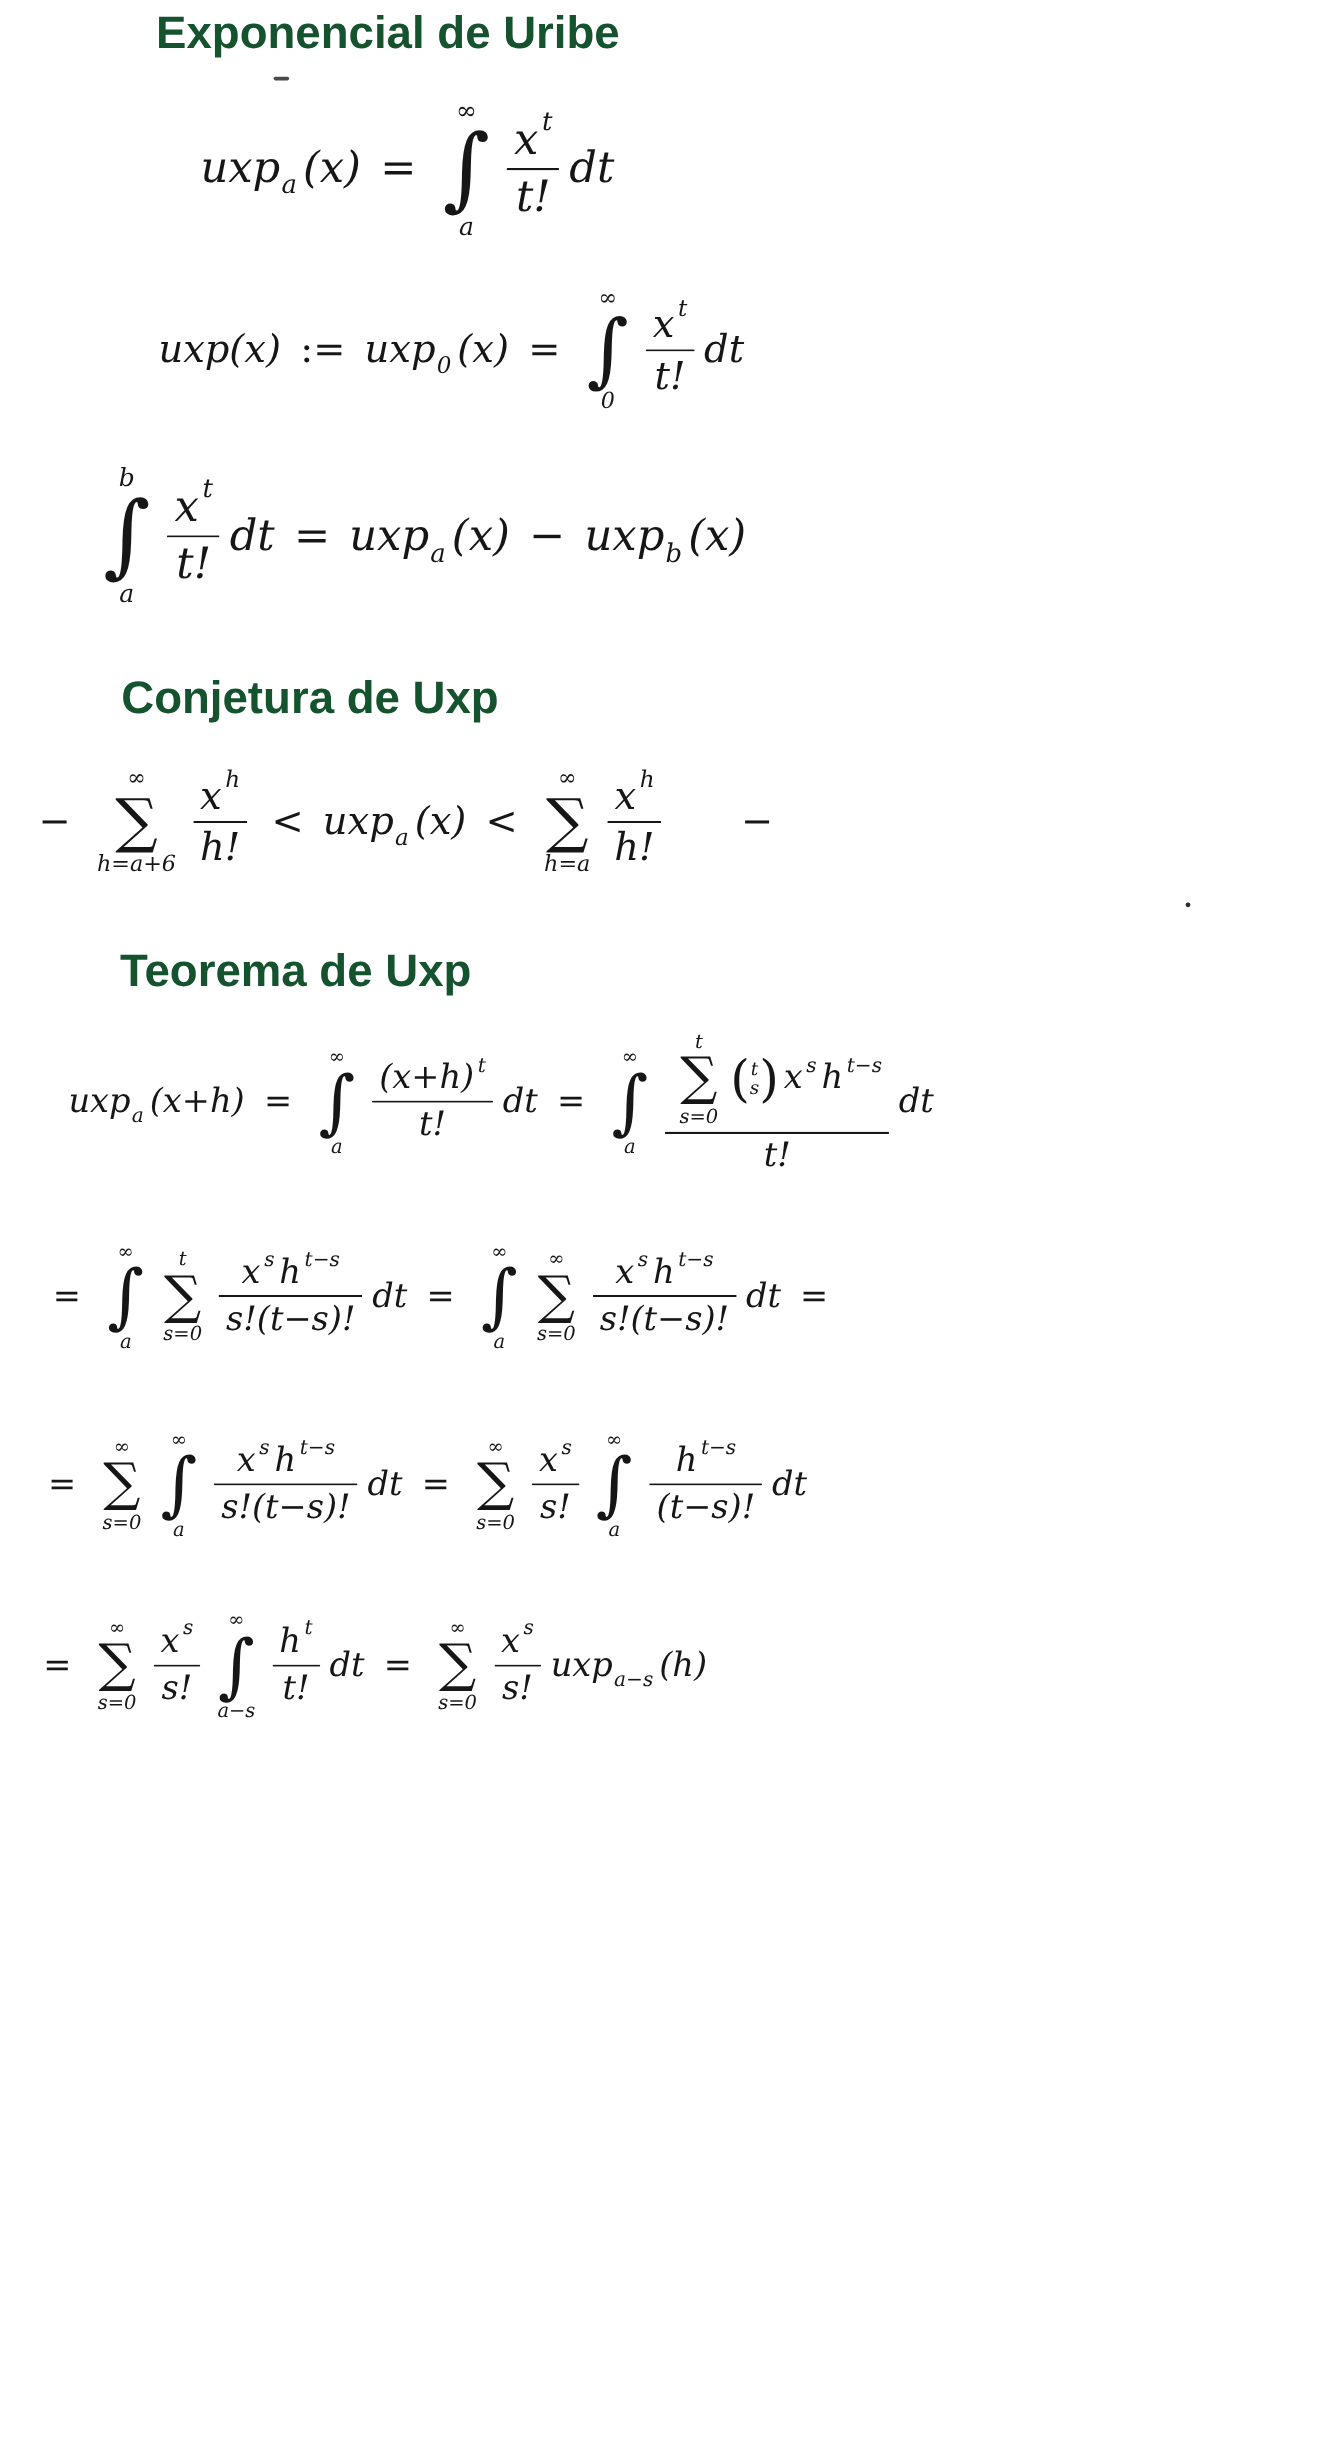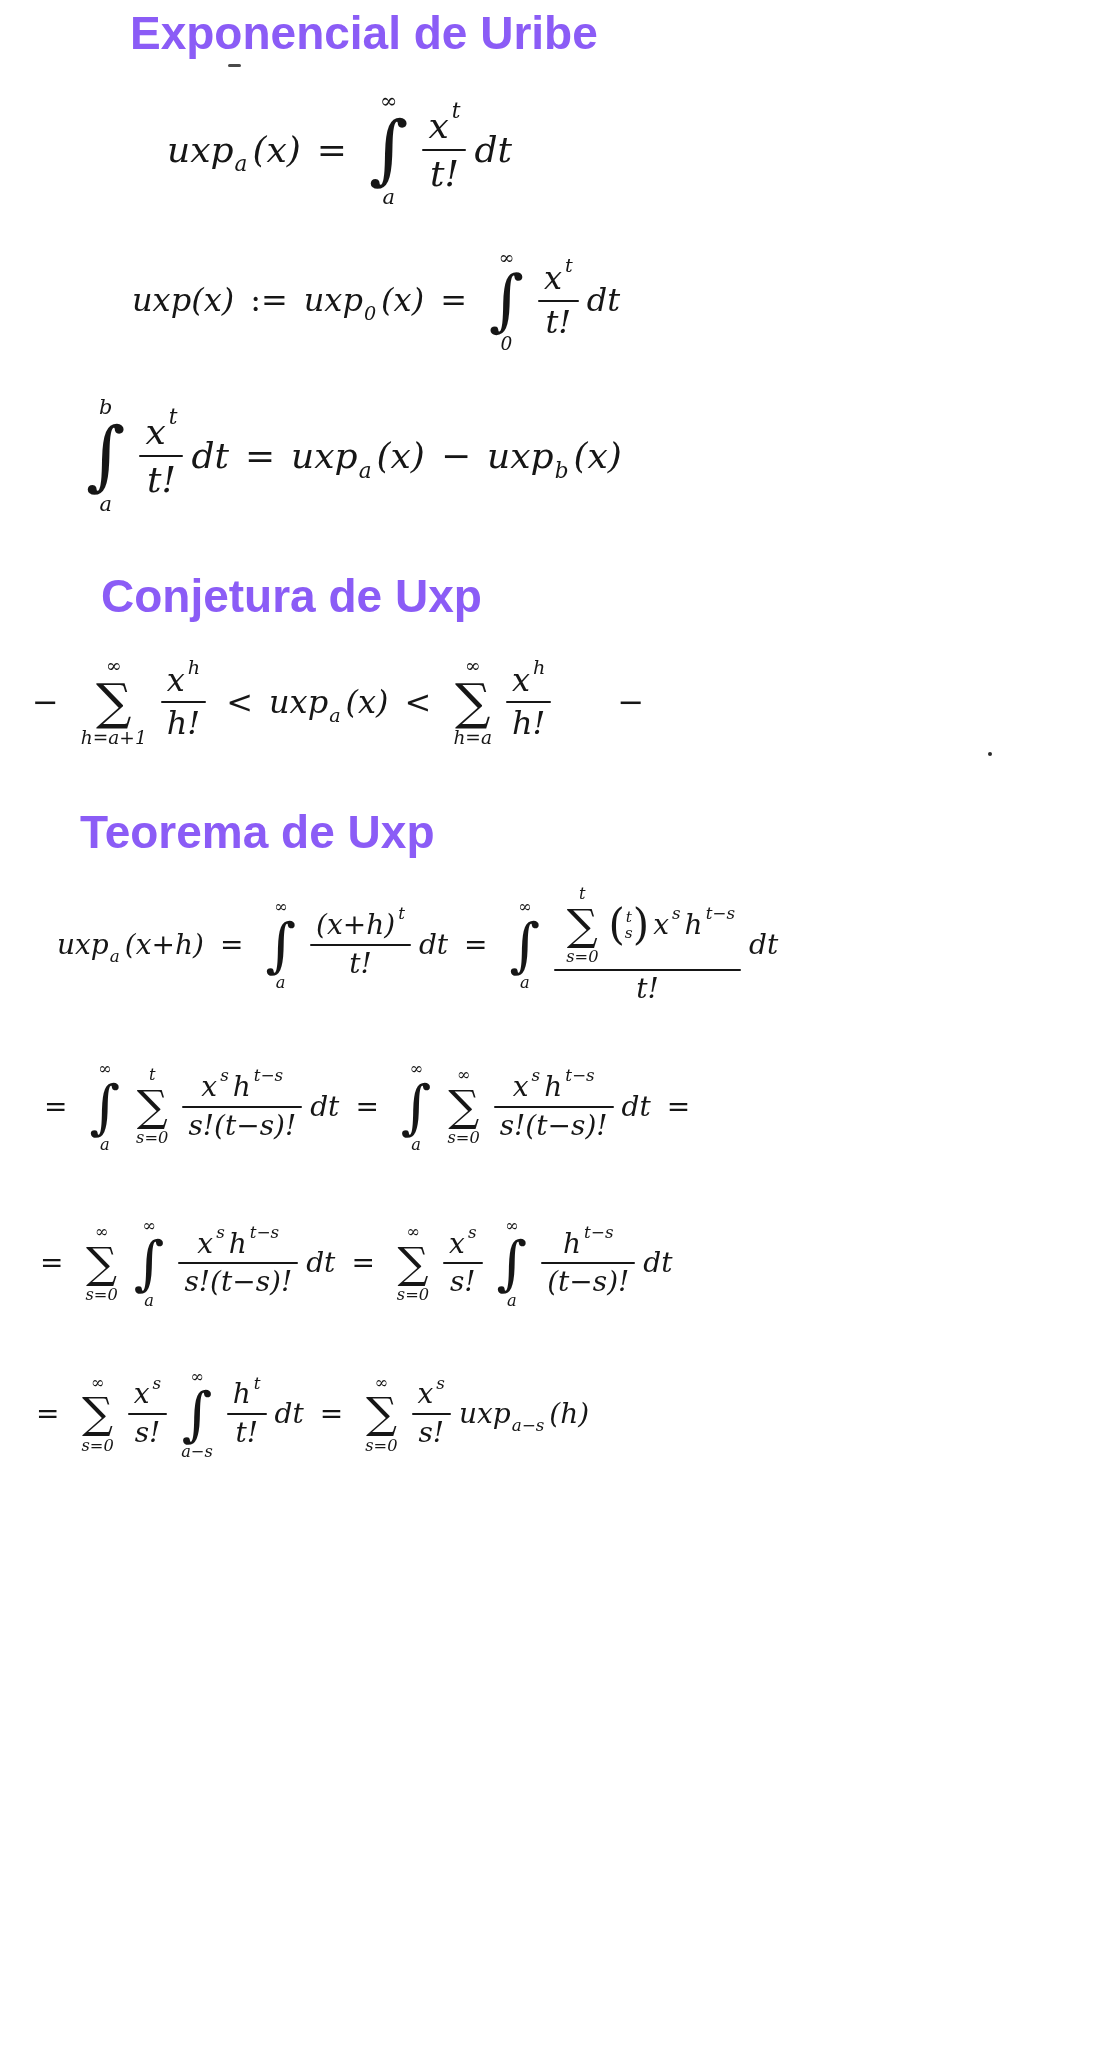--- a/index.html
+++ b/index.html
@@ -8,28 +8,28 @@
     width:1111px;
     height:2048px;
     background:#ffffff;
     overflow:hidden;
     color:#141414;
     font-family:"DejaVu Serif", serif;
   }
   .heading{
     font-family:"Liberation Sans", sans-serif;
     font-weight:600;
-    font-size:46px;
-    color:#8b5cf6;
+    font-size:38px;
+    color:#14532d;
     line-height:1.1;
     white-space:nowrap;
   }
   #h1{margin:8px 0 0 130px;}
   #h2{margin:54px 0 0 101px;}
-  #h3{margin:58px 0 0 80px;}
+  #h3{margin:58px 0 0 100px;}
 
   .formula{
     display:flex;
     align-items:center;
     line-height:1.15;
     font-size:30px;
     font-family:"DejaVu Serif", serif;
     color:#161616;
     white-space:nowrap;
   }
@@ -145,21 +145,21 @@
     </div>
 
   <div id="h2" class="heading">Conjetura de Uxp</div>
   <div id="stray-dot" class="stray"></div>
 
   <div id="f4" class="formula">
       <span class="t-op">−</span>
       <span class="m-sum">
         <span class="lim">∞</span>
         <span class="sum-g">∑</span>
-        <span class="lim">h=a+1</span>
+        <span class="lim">h=a+6</span>
       </span>
       <span class="m-frac">
         <span class="frac-row">
           <span class="t-txt">x</span>
           <span class="t-sup">h</span>
         </span>
         <span class="frac-bar"></span>
         <span class="frac-row">
           <span class="t-txt">h!</span>
         </span>

